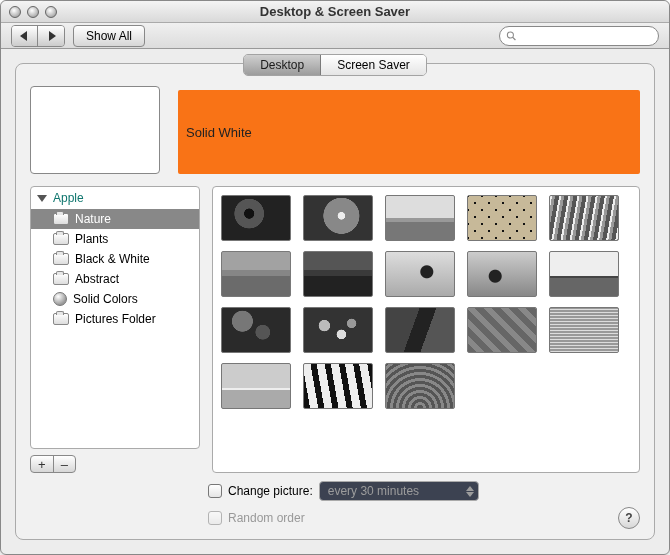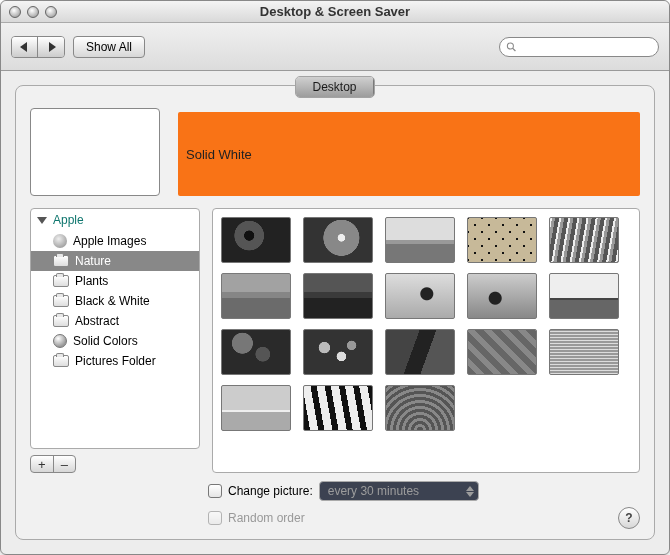--- a/index.html
+++ b/index.html
@@ -29,21 +29,21 @@
     padding: 0 8px;
     background: linear-gradient(#f4f4f4,#d9d9d9);
     border-bottom: 1px solid #aaa;
     border-radius: 6px 6px 0 0;
     position: relative;
   }
   .traffic-lights { display: flex; gap: 6px; }
   .tl { width: 12px; height: 12px; border-radius: 50%; border: 1px solid #666; background: radial-gradient(circle at 40% 35%, #fff, #bbb 60%, #888); }
   .title { position: absolute; left: 0; right: 0; text-align: center; font-weight: bold; font-size: 13px; color: #333; }
   .toolbar {
-    height: 48px;
+    height: 26px;
     display: flex;
     align-items: center;
     padding: 0 10px;
     gap: 8px;
     background: linear-gradient(#f0f0f0, #dcdcdc);
     border-bottom: 1px solid #999;
   }
   .segment {
     display: flex;
     border: 1px solid #888;
@@ -256,42 +256,39 @@
       <input type="text" placeholder="" style="">
     </div>
   </div>
 
   <div class="content">
     <div class="panel">
 
       <div class="tab-row">
         <div class="tabs">
           <button class="tab selected">Desktop</button>
+          <button class="tab">Screen Saver</button>
         </div>
       </div>
 
       <div class="top-row">
         <div class="preview-box"></div>
         <div style="flex:1;display:flex;flex-direction:column;">
           <div class="name-box">Solid White</div>
         </div>
       </div>
 
       <div class="mid-row">
         <div style="display:flex;flex-direction:column;">
           <div class="sidebar" style="flex:1;">
             <div class="group-head">
               <span class="tri"></span>
               <span>Apple</span>
             </div>
             <div class="side-list">
-              <div class="side-item">
-                <span class="apple-ic"></span>
-                <span>Apple Images</span>
-              </div>
               <div class="side-item selected">
                 <span class="side-icon"></span>
                 <span>Nature</span>
               </div>
               <div class="side-item">
                 <span class="side-icon"></span>
                 <span>Plants</span>
               </div>
               <div class="side-item">
                 <span class="side-icon"></span>

